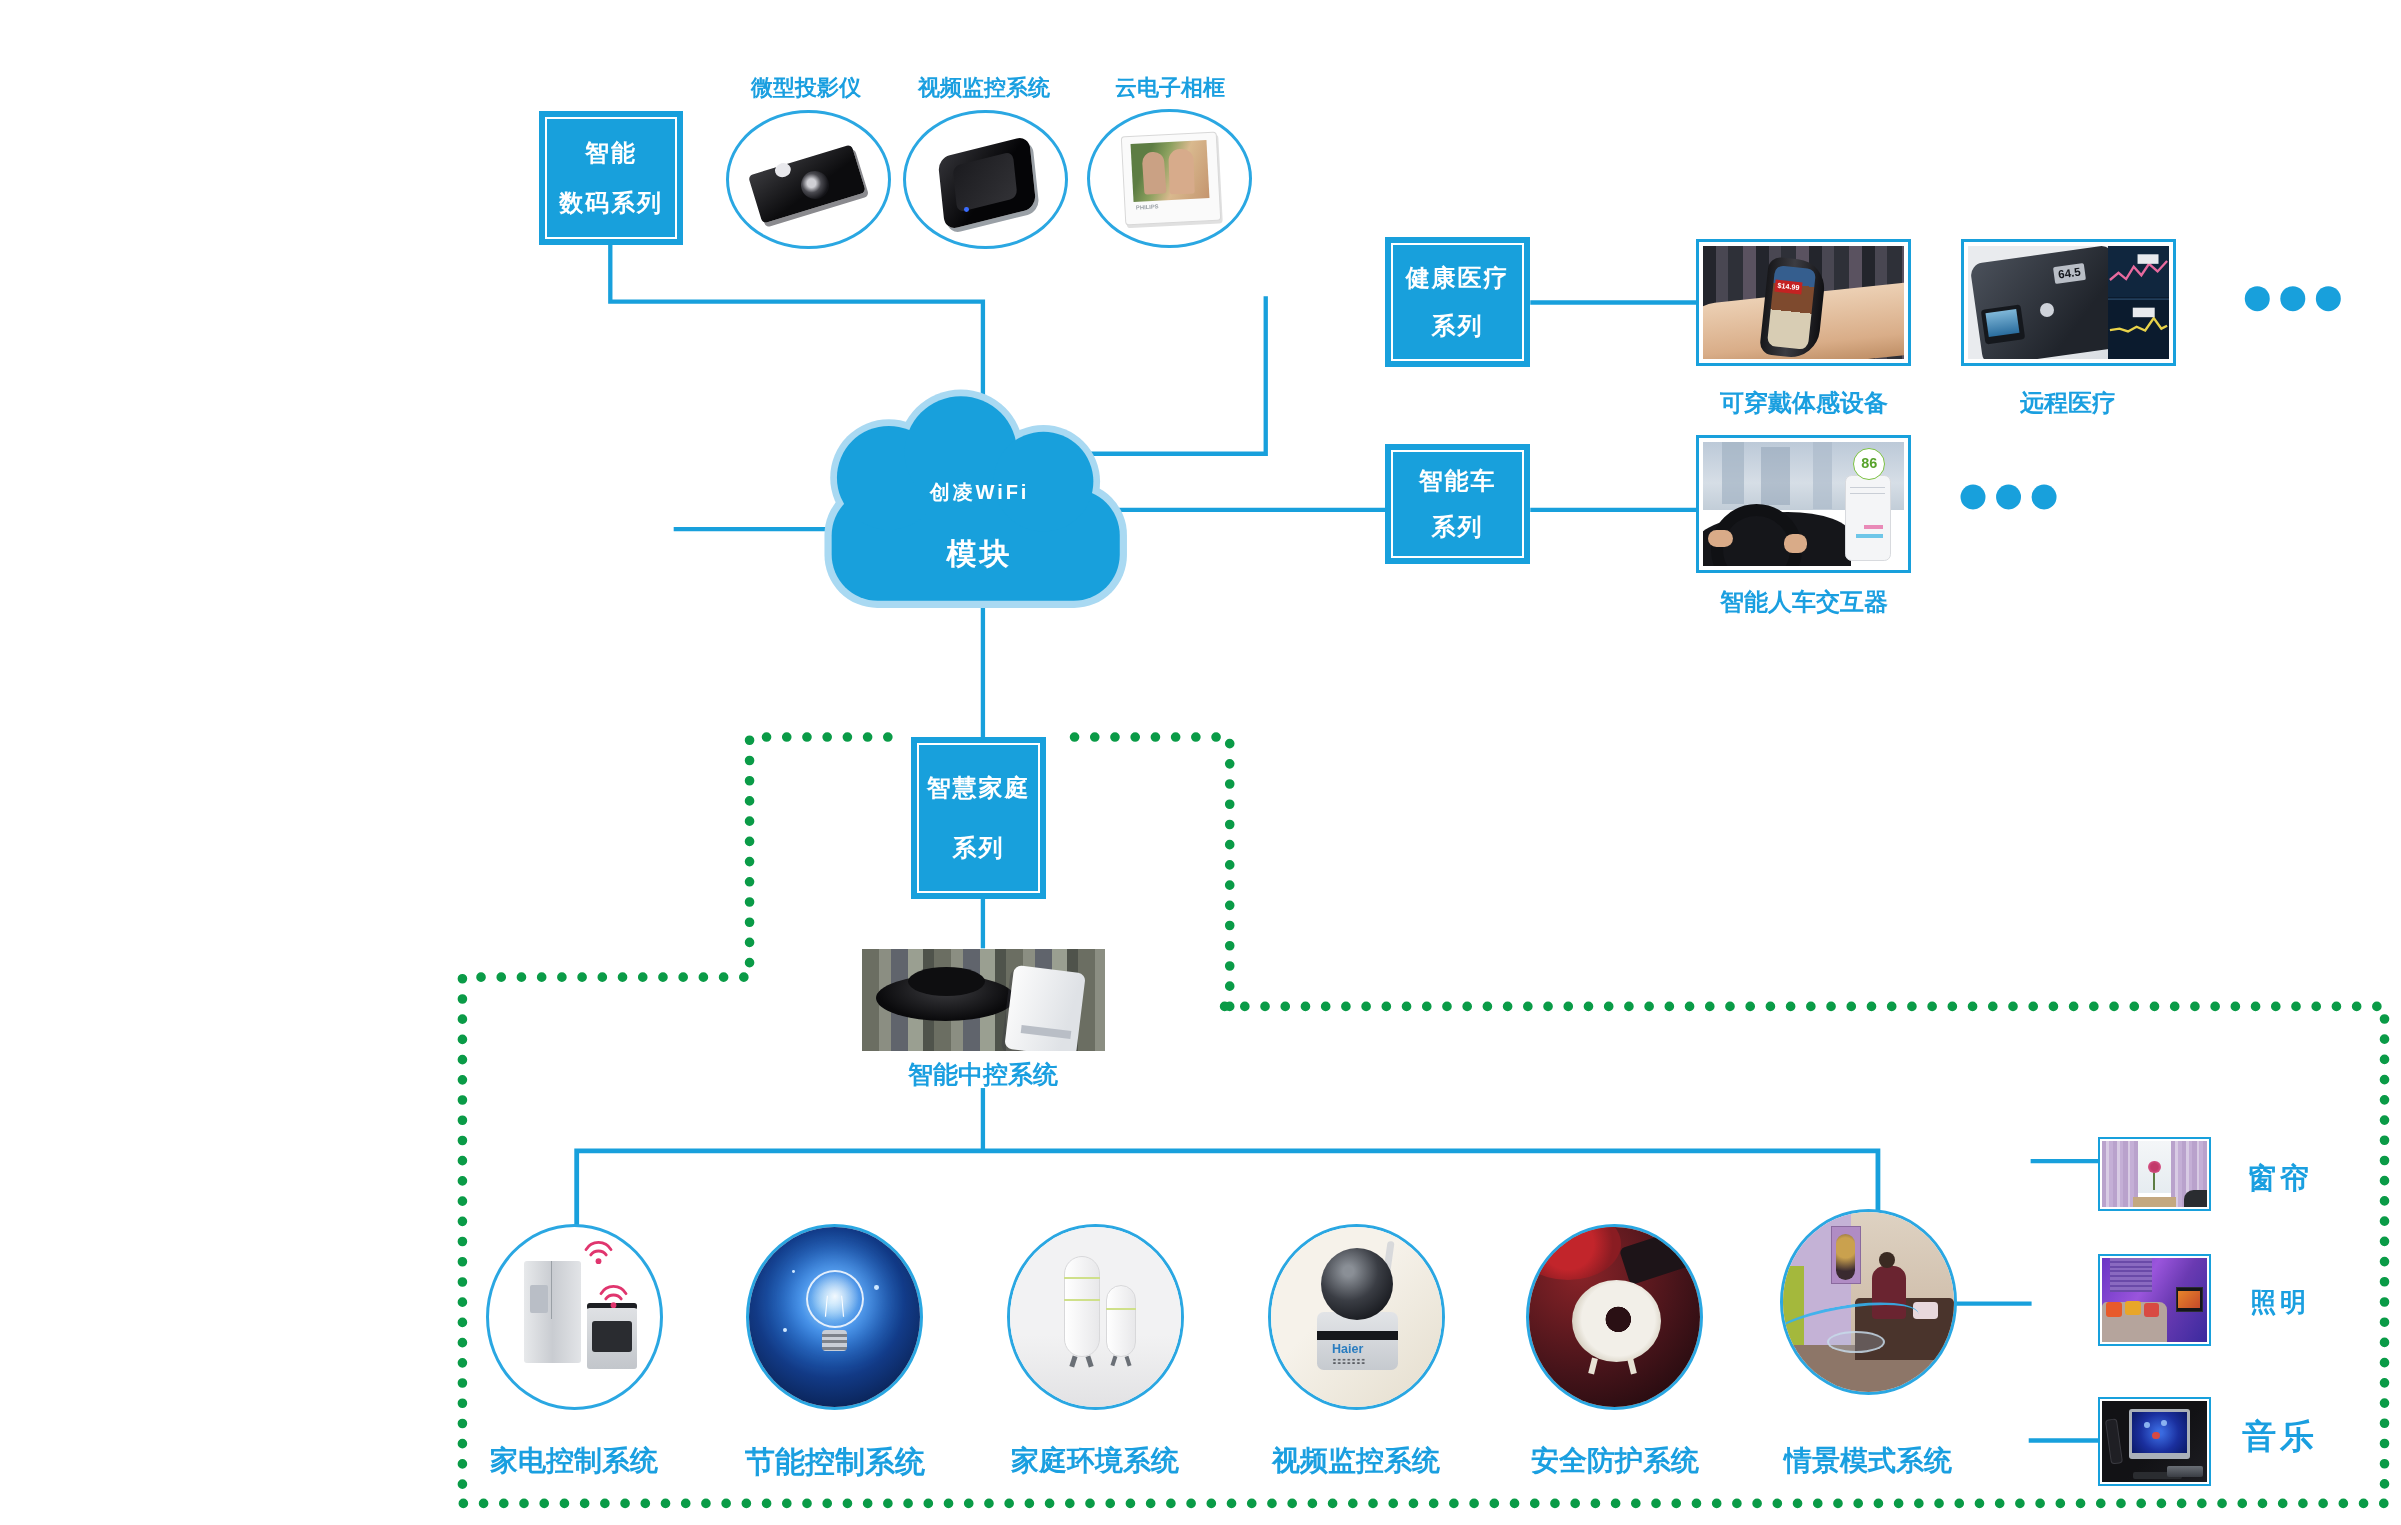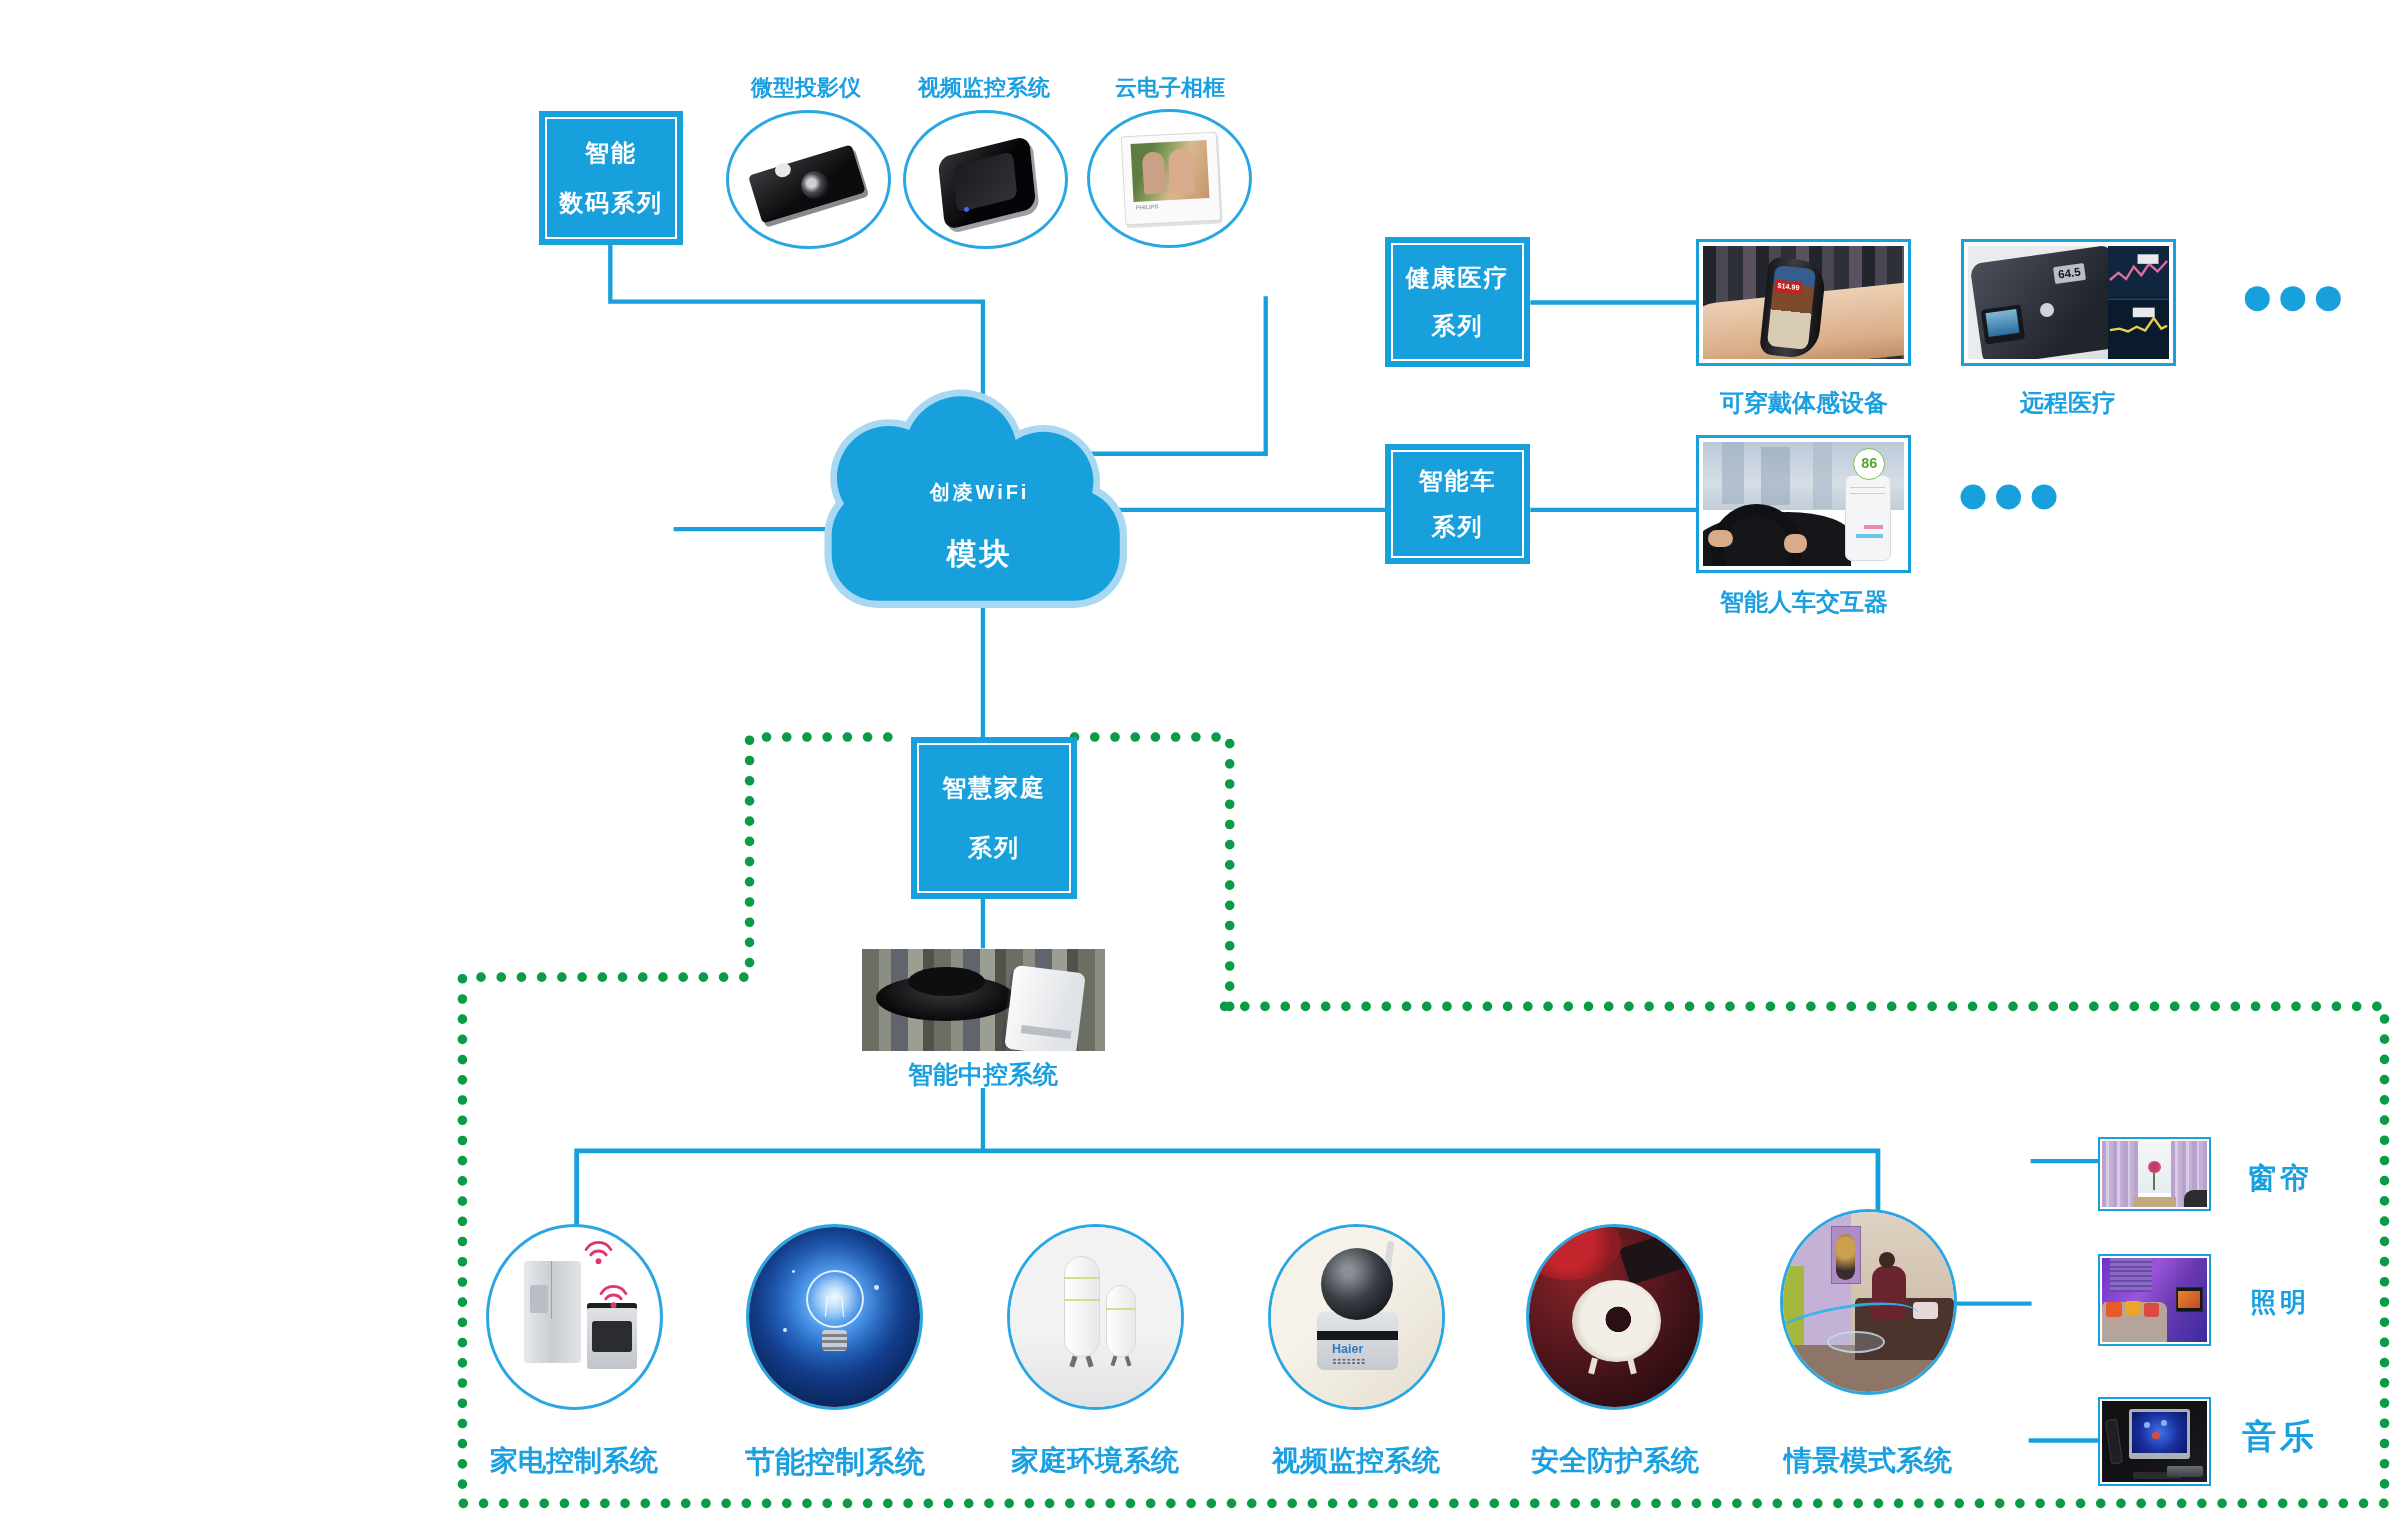--- a/index.html
+++ b/index.html
@@ -254,21 +254,21 @@
     </div>
   </div>
 
   <div class="series-box" style="left:1385px;top:444px;width:145px;height:120px;">
     <div class="inner">
       <span class="bl">智能车</span>
       <span class="bl">系列</span>
     </div>
   </div>
 
-  <div class="series-box" style="left:911px;top:737px;width:166px;height:162px;">
+  <div class="series-box" style="left:911px;top:737px;width:135px;height:162px;">
     <div class="inner">
       <span class="bl">智慧家庭</span>
       <span class="bl">系列</span>
     </div>
   </div>
 
   <div class="lbl" style="left:662px;top:73px;width:288px;font-size:22px;">微型投影仪</div>
   <div class="lbl" style="left:840px;top:73px;width:288px;font-size:22px;">视频监控系统</div>
   <div class="lbl" style="left:1026px;top:73px;width:288px;font-size:22px;">云电子相框</div>
 

